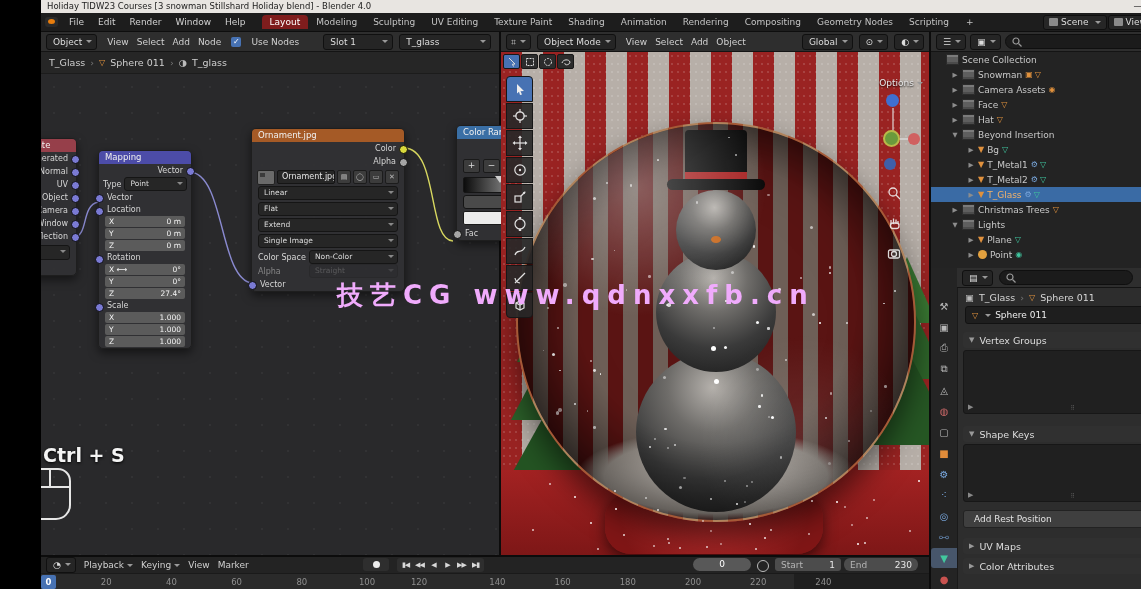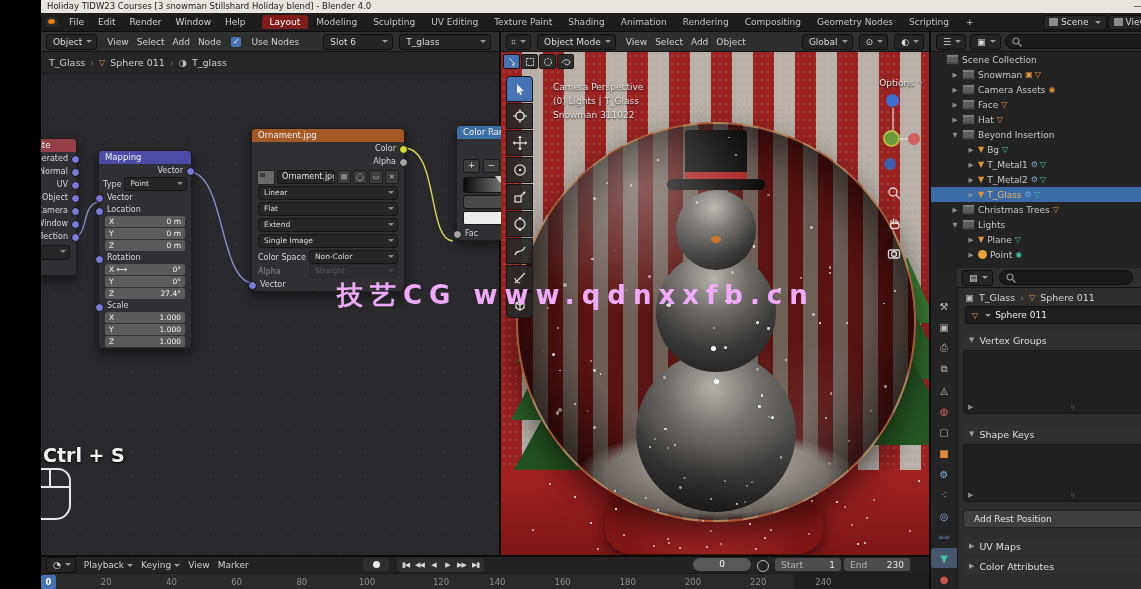--- a/index.html
+++ b/index.html
@@ -217,21 +217,21 @@
     <div class="edheader" style="height:20px;">
       <span class="drop">Object</span>
       <span id="sh-menus" style="display: flex;">
           <span class="menu-label">View</span>
           <span class="menu-label">Select</span>
           <span class="menu-label">Add</span>
           <span class="menu-label">Node</span>
         </span>
       <span class="cbx-on">✓</span>
       <span class="menu-label">Use Nodes</span>
-      <span class="drop" style="margin-left:14px;min-width:48px;">Slot 6</span>
+      <span class="drop" style="margin-left:14px;min-width:48px;">Slot 1</span>
       <span class="drop" style="min-width:70px;">T_glass</span>
     </div>
     <div class="crumbbar">
       <span>T_Glass</span>
       <span style="color:#777">›</span>
       <span class="tri-o">▽</span>
       <span>Sphere 011</span>
       <span style="color:#777">›</span>
       <span style="color:#bbb">◑</span>
       <span>T_glass</span>
@@ -522,25 +522,20 @@
           <div class="dotw" style="left: 350.274px; top: 472.246px; width: 2px; height: 2px; opacity: 0.580953; position: absolute;"></div>
           <div class="dotw" style="left: 166.25px; top: 485.598px; width: 2px; height: 2px; opacity: 0.710097; position: absolute;"></div>
           <div class="dotw" style="left: 356.438px; top: 491.062px; width: 2px; height: 2px; opacity: 0.992541; position: absolute;"></div>
           <div class="dotw" style="left: 234.873px; top: 451.062px; width: 2px; height: 2px; opacity: 0.861704; position: absolute;"></div>
           <div class="dotw" style="left: 307.394px; top: 481.181px; width: 2px; height: 2px; opacity: 0.642851; position: absolute;"></div>
           <div class="dotw" style="left: 166.74px; top: 489.78px; width: 2px; height: 2px; opacity: 0.709022; position: absolute;"></div>
           <div class="dotw" style="left: 143.84px; top: 444.95px; width: 2px; height: 2px; opacity: 0.600299; position: absolute;"></div>
           <div class="dotw" style="left: 253.567px; top: 496.206px; width: 2px; height: 2px; opacity: 0.78796; position: absolute;"></div>
         </div>
 
-      <div class="overlaytxt">
-        <div>Camera Perspective</div>
-        <div>(0) Lights | T_Glass</div>
-        <div>Snowman 311022</div>
-      </div>
 
       <div class="vp-toolbar" id="vp-toolbar">
           <div class="tool active">
             <svg width="16" height="16" viewBox="0 0 16 16">
               <path d="M5 3 L12 10 L8.5 10.3 L10 13.5 L8 14 L7 10.8 L5 12.5 Z" fill="#eee" stroke="none"></path>
             </svg>
           </div>
           <div class="tool">
             <svg width="16" height="16" viewBox="0 0 16 16">
               <circle cx="8" cy="8" r="4.2"></circle>
@@ -937,33 +932,33 @@
         <span class="tbtn">▶</span>
         <span class="tbtn">▶▶</span>
         <span class="tbtn">▶▮</span>
       </div>
     <span class="framebox">0</span>
     <span class="abs" style="left:716px;top:3px;width:10px;height:10px;border:1.3px solid #bbb;border-radius:50%;"></span>
     <span class="rangebox" style="left:734px;width:66px;">
       <span style="color:#b5b5b5">Start</span>
         <span>1</span>
     </span>
-    <span class="rangebox" style="left:803px;width:66px;">
+    <span class="rangebox" style="left:803px;width:74px;border-radius:6px;">
       <span style="color:#b5b5b5">End</span>
         <span>230</span>
     </span>
     <div class="ruler" id="ruler">
       <div class="playhead">0</div>
       <div class="abs" style="left:753px;top:0;width:135px;height:18px;background:rgba(0,0,0,.25)"></div>
     <span class="tick" style="left: 65.2px;">20</span>
         <span class="tick" style="left: 130.4px;">40</span>
         <span class="tick" style="left: 195.6px;">60</span>
         <span class="tick" style="left: 260.8px;">80</span>
         <span class="tick" style="left: 326px; text-align: right;">100</span>
-        <span class="tick" style="left: 400px;">120</span>
+        <span class="tick" style="left: 378px;">120</span>
         <span class="tick" style="left: 456.4px;">140</span>
         <span class="tick" style="left: 521.6px;">160</span>
         <span class="tick" style="left: 586.8px;">180</span>
         <span class="tick" style="left: 652px;">200</span>
         <span class="tick" style="left: 717.2px;">220</span>
         <span class="tick" style="left: 782.4px;">240</span>
       </div>
   </div>
 
   <div class="abs watermark">技艺CG  www.qdnxxfb.cn</div>

